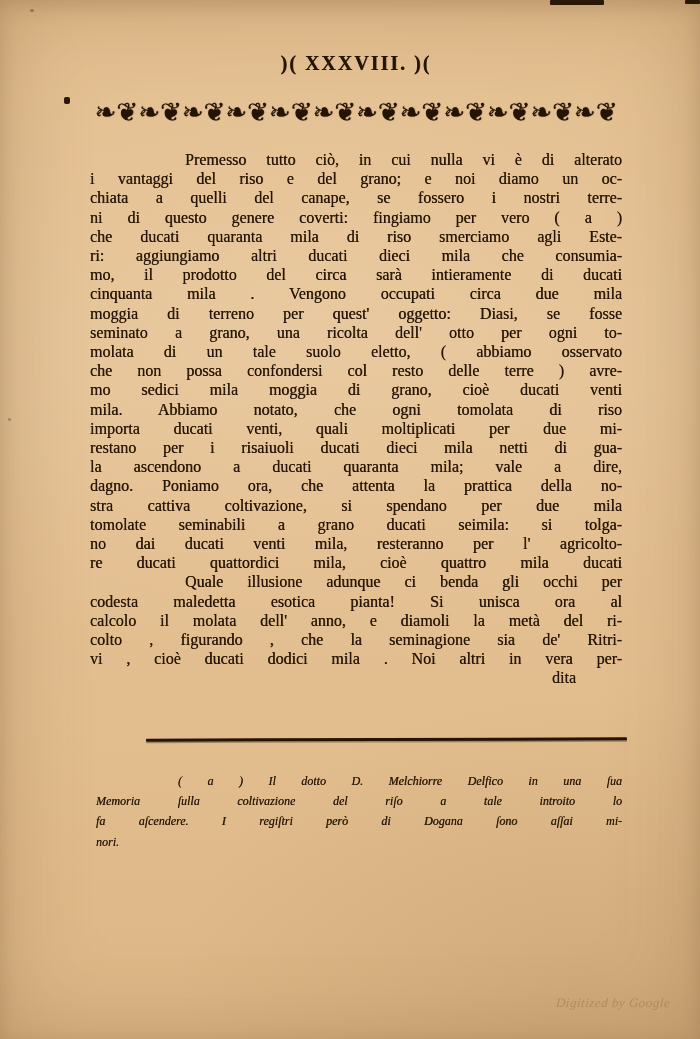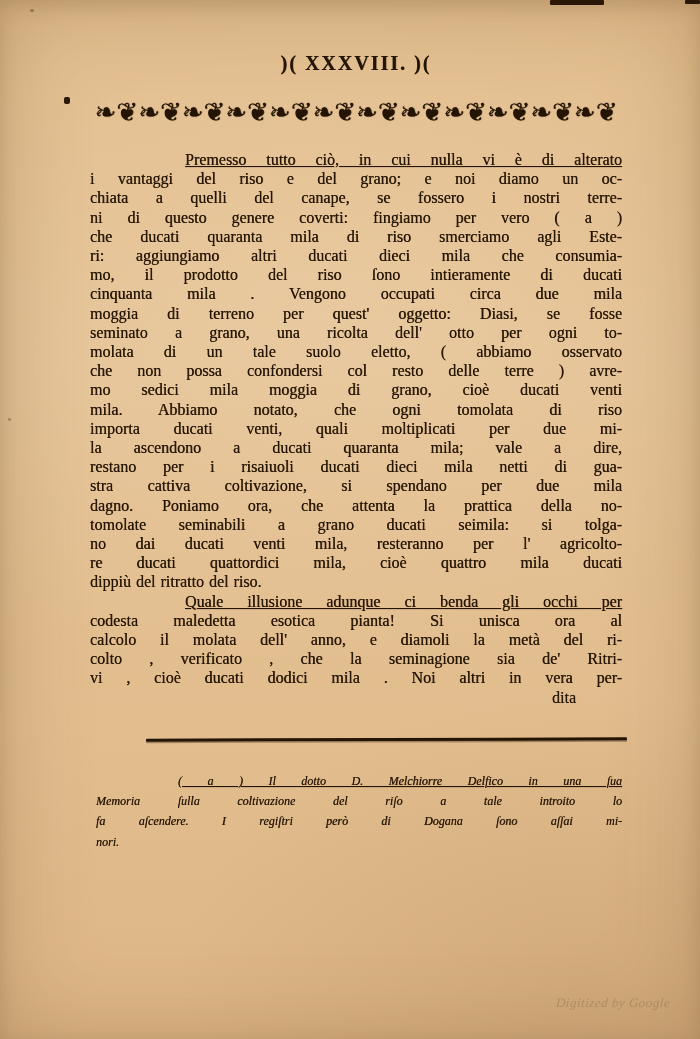--- a/index.html
+++ b/index.html
@@ -51,21 +51,21 @@
 
   .body-text {
     position: absolute;
     left: 90px; top: 150px; width: 532px;
     font-size: 16px;
     line-height: 19.2px;
     text-shadow: 0.35px 0.15px 0.45px rgba(36,20,3,0.72);
     word-spacing: 1px;
   }
   .line { text-align: justify; text-align-last: justify; white-space: normal; }
-  .line.indent { text-indent: 95px; text-decoration: underline; }
+  .line.indent { text-indent: 95px; }
   .line.short { text-align-last: left; }
 
   .catchword {
     text-align: right;
     padding-right: 46px;
     text-align-last: right;
   }
 
   .footnote-rule {
     position: absolute;
@@ -114,43 +114,42 @@
   <div class="ornament-band">❧❦❧❦❧❦❧❦❧❦❧❦❧❦❧❦❧❦❧❦❧❦❧❦</div>
 
   <div class="body-text">
     <div class="paragraph">
         <div class="line indent">Premesso tutto ciò, in cui nulla vi è di alterato</div>
         <div class="line">i vantaggi del riso e del grano; e noi diamo un oc-</div>
         <div class="line">chiata a quelli del canape, se fossero i nostri terre-</div>
         <div class="line">ni di questo genere coverti: fingiamo per vero ( a )</div>
         <div class="line">che ducati quaranta mila di riso smerciamo agli Este-</div>
         <div class="line">ri: aggiungiamo altri ducati dieci mila che consumia-</div>
-        <div class="line">mo, il prodotto del riso ſono intieramente di ducati</div>
+        <div class="line">mo, il prodotto del circa sarà intieramente di ducati</div>
         <div class="line">cinquanta mila . Vengono occupati circa due mila</div>
         <div class="line">moggia di terreno per quest' oggetto: Diasi, se fosse</div>
         <div class="line">seminato a grano, una ricolta dell' otto per ogni to-</div>
         <div class="line">molata di un tale suolo eletto, ( abbiamo osservato</div>
         <div class="line">che non possa confondersi col resto delle terre ) avre-</div>
         <div class="line">mo sedici mila moggia di grano, cioè ducati venti</div>
         <div class="line">mila. Abbiamo notato, che ogni tomolata di riso</div>
         <div class="line">importa ducati venti, quali moltiplicati per due mi-</div>
+        <div class="line">restano per i risaiuoli ducati dieci mila netti di gua-</div>
         <div class="line">la ascendono a ducati quaranta mila; vale a dire,</div>
-        <div class="line">restano per i risaiuoli ducati dieci mila netti di gua-</div>
+        <div class="line">dagno. Poniamo ora, che attenta la prattica della no-</div>
         <div class="line">stra cattiva coltivazione, si spendano per due mila</div>
-        <div class="line">dagno. Poniamo ora, che attenta la prattica della no-</div>
         <div class="line">tomolate seminabili a grano ducati seimila: si tolga-</div>
         <div class="line">no dai ducati venti mila, resteranno per l' agricolto-</div>
         <div class="line">re ducati quattordici mila, cioè quattro mila ducati</div>
-        <div class="line short">dippiù del ritratto del riso.</div>
       </div>
     <div class="paragraph">
         <div class="line indent">Quale illusione adunque ci benda gli occhi per</div>
         <div class="line">codesta maledetta esotica pianta! Si unisca ora al</div>
         <div class="line">calcolo il molata dell' anno, e diamoli la metà del ri-</div>
-        <div class="line">colto , verificato , che la seminagione sia de' Ritri-</div>
+        <div class="line">colto , figurando , che la seminagione sia de' Ritri-</div>
         <div class="line">vi , cioè ducati dodici mila . Noi altri in vera per-</div>
       </div>
     <div class="line catchword">dita</div>
   </div>
 
   <div class="footnote-rule"></div>
 
   <div class="footnote">
       <div class="line indent">( a ) Il dotto D. Melchiorre Delfico in una ſua</div>
       <div class="line">Memoria ſulla coltivazione del riſo a tale introito lo</div>

